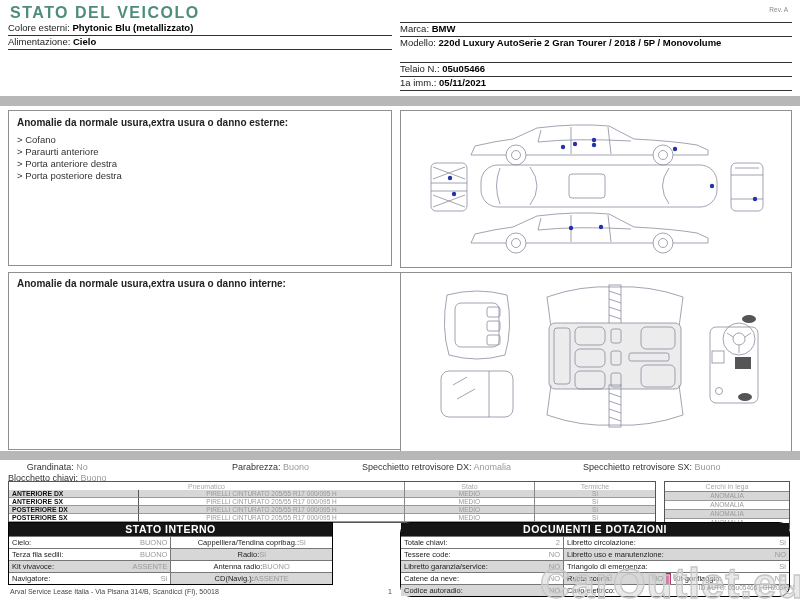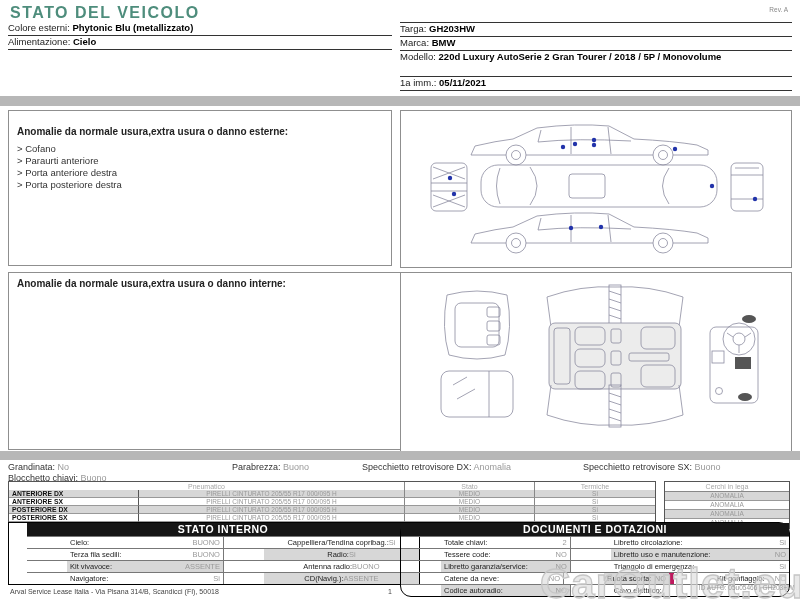--- a/index.html
+++ b/index.html
@@ -13,56 +13,56 @@
   .hrow{border-bottom:1px solid #333;font-size:9.5px;line-height:12.5px;min-height:13px;}
   .hrow .lbl{color:#222;}
   .hrow .val{font-weight:bold;color:#000;}
   .hrow.tall{min-height:25px;line-height:12.5px;}
   
   .band{left:0;width:800px;height:10px;background:#b7b7b7;}
   .band1{top:96px;}
   .band2{top:451px;height:9px;}
   
   .box{border:1px solid #8f8f8f;background:#fff;}
-  .ext-text{left:8px;top:110px;width:384px;height:156px;padding:15px 8px;box-sizing:border-box;}
+  .ext-text{left:8px;top:110px;width:384px;height:156px;padding:6px 8px;box-sizing:border-box;}
   .ext-diag{left:400px;top:110px;width:390px;height:156px;}
   .int-text{left:8px;top:272px;width:452px;height:178px;padding:5px 8px;box-sizing:border-box;}
   .int-diag{left:400px;top:272px;width:390px;height:178px;}
   .box-title{font-size:10px;font-weight:bold;margin-bottom:6px;}
   .item-cols{display:flex;}
   .item-col{width:50%;}
   .item{font-size:9.5px;line-height:12px;color:#333;}
   
   .summary{top:462px;font-size:9px;line-height:10.5px;}
   .s-lbl{color:#333;}
   .s-val{color:#999;}
-  .sum-1{left:8px;}
+  .sum-1{left:8px;text-align:center;}
   .sum-2{left:232px;}
   .sum-3{left:362px;}
   .sum-4{left:583px;}
   
   .tyre-table{left:8px;top:481px;width:648px;display:grid;grid-template-columns:130px 266px 130px 120px;grid-auto-rows:8px;border:1px solid #555;box-sizing:border-box;}
   .tt-h{font-size:7px;color:#a8a8a8;text-align:center;line-height:9px;height:9px;border-bottom:1px solid #888;}
   .tt-pneu{grid-column:1/3;border-right:1px solid #888;}
   .tt-hs{border-right:1px solid #888;}
   .tt-cell{font-size:6.5px;color:#999;text-align:center;line-height:8px;border-bottom:1px solid #999;overflow:hidden;white-space:nowrap;}
   .tt-label{font-size:6.8px;font-weight:bold;color:#111;text-align:left;padding-left:3px;border-right:1px solid #555;}
   .tt-desc{border-right:1px solid #888;}
   .tt-stato{border-right:1px solid #888;}
   .shade{background:#d7d7d7;}
   .cerchi-table{left:664px;top:481px;width:126px;border:1px solid #555;box-sizing:border-box;}
   .cerchi-table .tt-h{display:block;}
   .cerchi-table .tt-cell{display:block;height:8px;}
   
   .sec-table{box-sizing:border-box;border:1px solid #000;}
   .sec-hdr{background:#151515;color:#fff;font-size:10.5px;font-weight:bold;text-align:center;line-height:13px;height:13px;letter-spacing:0.5px;}
-  .stato-interno{left:8px;top:522px;width:412px;padding-left:18px;}
+  .stato-interno{left:8px;top:522px;width:325px;}
   .documenti{left:400px;top:522px;width:390px;border-radius:11px;}
   .d-row{display:flex;height:11px;border-top:1px solid #777;}
-  .d-pair{display:flex;justify-content:space-between;align-items:center;padding:0 3px;box-sizing:border-box;overflow:hidden;white-space:nowrap;margin-left:40px;}
+  .d-pair{display:flex;justify-content:space-between;align-items:center;padding:0 3px;box-sizing:border-box;overflow:hidden;white-space:nowrap;}
   .d-pair .lbl{font-size:7.5px;color:#222;}
   .d-pair .val{font-size:7.5px;color:#9a9a9a;}
   .stato-interno .pl{width:193px;border-right:1px solid #777;}
   .stato-interno .pr{width:191px;justify-content:center;}
   .documenti .pl{width:163px;border-right:1px solid #777;}
   .documenti .pr{width:225px;}
   .documenti .pr-split{width:225px;display:flex;}
   .documenti .pr-a{width:107px;border-right:5px solid #be185d;}
   .documenti .pr-b{width:118px;}
   
@@ -84,30 +84,30 @@
     <span class="val">Phytonic Blu (metallizzato)</span>
   </div>
   <div class="hrow">
     <span class="lbl">Alimentazione:</span>
     <span class="val">Cielo</span>
   </div>
 </div>
 
 <div class="abs hdr-right">
   <div class="hrow">
-    <span class="lbl">Targa:</span>
-    <span class="val">GH203HW</span>
-  </div>
-  <div class="hrow">
     <span class="lbl">Marca:</span>
     <span class="val">BMW</span>
   </div>
   <div class="hrow tall">
     <span class="lbl">Modello:</span>
     <span class="val">220d Luxury AutoSerie 2 Gran Tourer / 2018 / 5P / Monovolume</span>
+  </div>
+  <div class="hrow">
+    <span class="lbl">Telaio N.:</span>
+    <span class="val">05u05466</span>
   </div>
   <div class="hrow">
     <span class="lbl">1a imm.:</span>
     <span class="val">05/11/2021</span>
   </div>
 </div>
 
 <div class="abs band band1" style="background: rgb(183, 183, 183);"></div>
 
 <div class="abs box ext-text">

